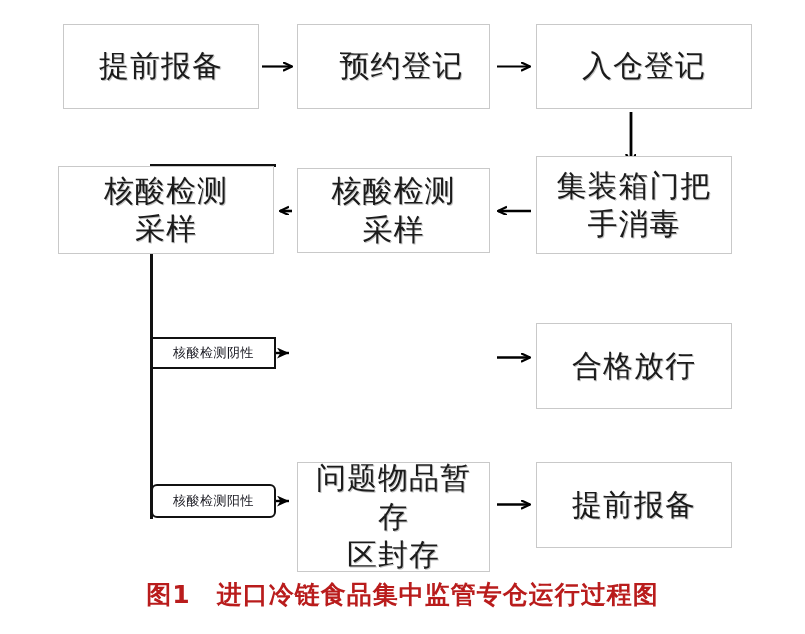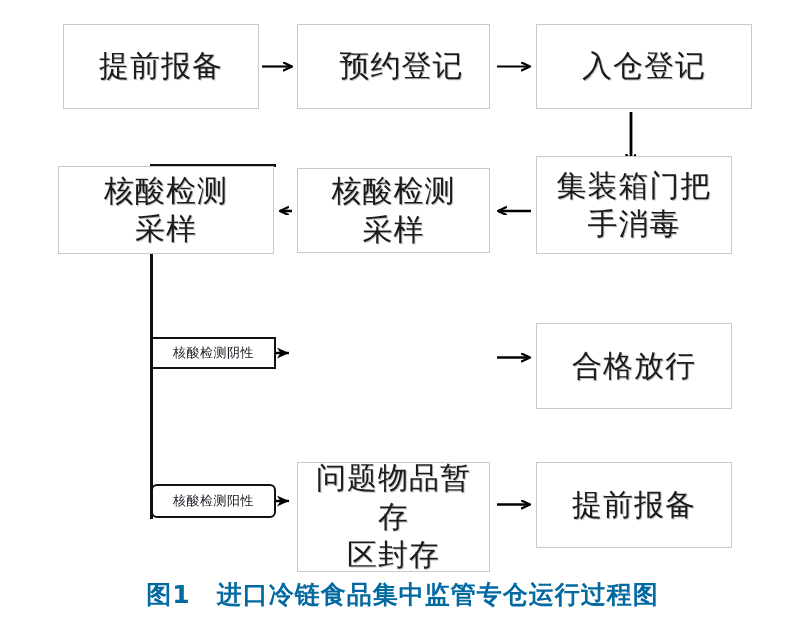--- a/index.html
+++ b/index.html
@@ -81,21 +81,21 @@
   .caption {
     position: absolute;
     left: 0;
     top: 578px;
     width: 805px;
     text-align: center;
     font-family: "DejaVu Sans", "Liberation Sans", sans-serif;
     font-weight: bold;
     font-size: 25px;
     letter-spacing: 1px;
-    color: #0369a1;
+    color: #b91c1c;
   }
   svg.overlay {
     position: absolute;
     left: 0; top: 0;
     width: 805px;
     height: 634px;
     pointer-events: none;
   }
 </style>
 </head>

